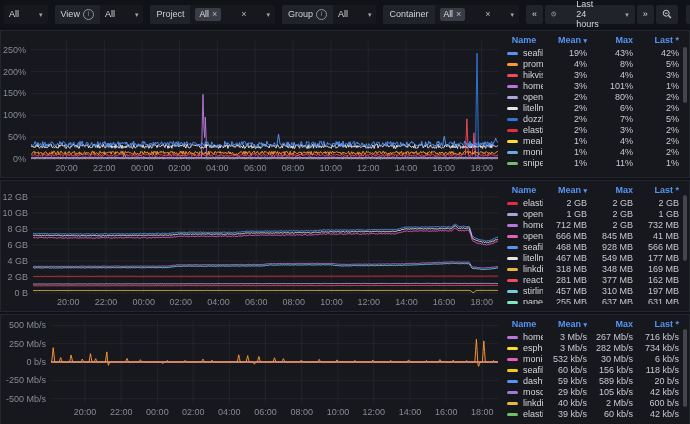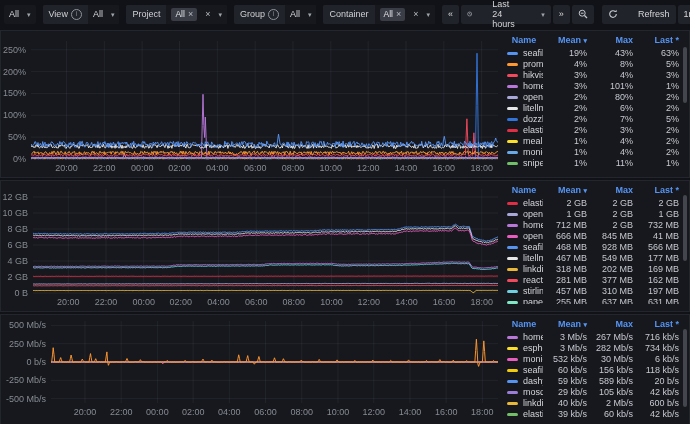--- a/index.html
+++ b/index.html
@@ -3,21 +3,21 @@
 <meta charset="utf-8">
 <style>
   html,body{margin:0;padding:0}
   body{width:690px;height:424px;background:#111217;overflow:hidden;position:relative;
        font-family:"Liberation Sans",sans-serif;color:#ccccdc;-webkit-font-smoothing:antialiased}
   
   .toolbar{position:absolute;top:0;left:0;width:690px;height:28px;display:flex;align-items:center;
            gap:7px;padding:0 6px 0 4px;box-sizing:border-box;background:#111217}
   .filter{display:flex;align-items:stretch;height:19px;border-radius:2px;overflow:hidden;background:#202329;flex:0 0 auto}
   .filter .lbl{display:flex;align-items:center;gap:3px;padding:0 6px;color:#d0d1d6;font-size:9px;background:#202329}
-  .filter .val{display:flex;align-items:center;gap:8px;padding:0 5px;background:#16181d;color:#d5d6da;font-size:9px}
+  .filter .val{display:flex;align-items:center;gap:20px;padding:0 5px;background:#16181d;color:#d5d6da;font-size:9px}
   .chip{display:flex;align-items:center;gap:3px;background:#3a3d46;border-radius:2px;padding:0 4px;height:13px;
         font-size:8.5px;color:#e0e1e5;align-self:center}
   .caret{font-size:7px;color:#9fa3ab;line-height:1}
   .x{color:#b7b9c0;font-size:9px;line-height:1;cursor:pointer}
   .info{width:9px;height:9px;border:1px solid #8f939b;border-radius:50%;font-size:6.5px;line-height:8px;
         text-align:center;color:#8f939b;flex:0 0 auto}
   .info::after{content:"i"}
   .tb-right{margin-left:auto;display:flex;align-items:center;gap:2px}
   .tbtn{height:19px;background:#202329;display:flex;align-items:center;gap:20px;padding:0 6px;
         border-radius:2px;color:#d5d6da;font-size:9px;cursor:pointer;box-sizing:border-box}
@@ -203,21 +203,21 @@
         <th>Max</th>
         <th>Last *</th>
       </tr>
           </thead>
       <tbody>
 
           <tr>
             <td class="n"><span class="swatch" style="background: rgb(87, 148, 242);"></span><span>seafile</span></td>
             <td class="v">19%</td>
             <td class="v">43%</td>
-            <td class="v">63%</td>
+            <td class="v">42%</td>
           </tr>
 
           <tr>
             <td class="n"><span class="swatch" style="background: rgb(255, 152, 48);"></span><span>prometheus-linux</span></td>
             <td class="v">4%</td>
             <td class="v">8%</td>
             <td class="v">5%</td>
           </tr>
 
           <tr>
@@ -403,21 +403,21 @@
           <tr>
             <td class="n"><span class="swatch" style="background: rgb(230, 230, 230);"></span><span>litellm</span></td>
             <td class="v">467 MB</td>
             <td class="v">549 MB</td>
             <td class="v">177 MB</td>
           </tr>
 
           <tr>
             <td class="n"><span class="swatch" style="background: rgb(234, 184, 57);"></span><span>linkding</span></td>
             <td class="v">318 MB</td>
-            <td class="v">202 MB</td>
+            <td class="v">348 MB</td>
             <td class="v">169 MB</td>
           </tr>
 
           <tr>
             <td class="n"><span class="swatch" style="background: rgb(242, 73, 92);"></span><span>reactive-resume</span></td>
             <td class="v">281 MB</td>
             <td class="v">377 MB</td>
             <td class="v">162 MB</td>
           </tr>
 

